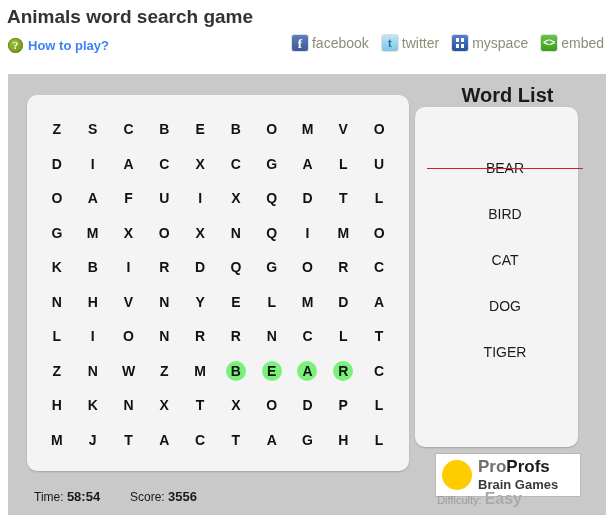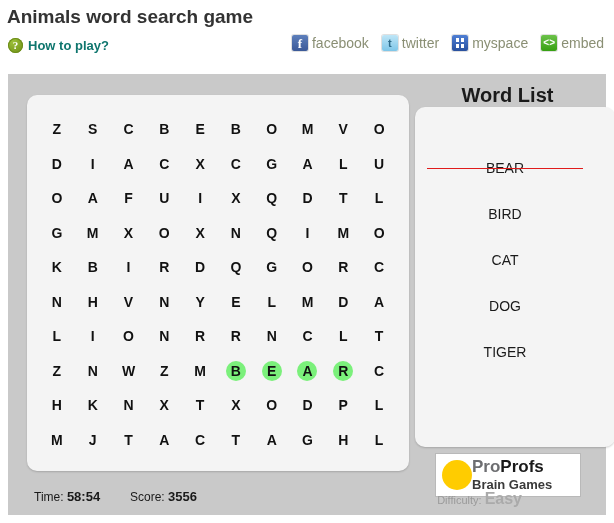--- a/index.html
+++ b/index.html
@@ -48,21 +48,21 @@
     font-size: 11px;
     font-weight: bold;
     line-height: 15px;
     text-align: center;
     font-family: "Liberation Serif", serif;
     flex: 0 0 auto;
   }
   #howto-label {
     font-size: 13px;
     font-weight: bold;
-    color: #0f766e;
+    color: #3b82f6;
     white-space: nowrap;
   }
 
   
   #social {
     position: absolute;
     right: 10px; top: 35px;
     display: flex;
     align-items: center;
     gap: 13px;
@@ -174,24 +174,25 @@
     left: 407px; top: 10px;
     width: 185px;
     text-align: center;
     font-size: 20px;
     font-weight: bold;
     color: #1a1a1a;
   }
   #wordlist-panel {
     position: absolute;
     left: 407px; top: 33px;
-    width: 200px; height: 340px;
+    width: 148px; height: 340px;
     background: #f4f4f4;
     border-radius: 10px;
     box-shadow: 0 1px 2px rgba(0,0,0,0.18);
+    padding-left: 15px;
   }
   #wordlist {
     position: absolute;
     left: 0; top: 38px;
     width: 180px;
   }
   .word {
     position: relative;
     height: 46px;
     line-height: 46px;
@@ -212,20 +213,21 @@
 
   
   #logo {
     position: absolute;
     left: 427px; top: 379px;
     width: 146px; height: 44px;
     background: #ffffff;
     border: 1px solid #b9b9b9;
     display: flex;
     align-items: center;
+    gap: 6px;
     padding-left: 6px;
     box-sizing: border-box;
     cursor: pointer;
   }
   #logo-dot {
     width: 30px; height: 30px;
     border-radius: 50%;
     background: #ffcc00;
     flex: 0 0 auto;
   }

